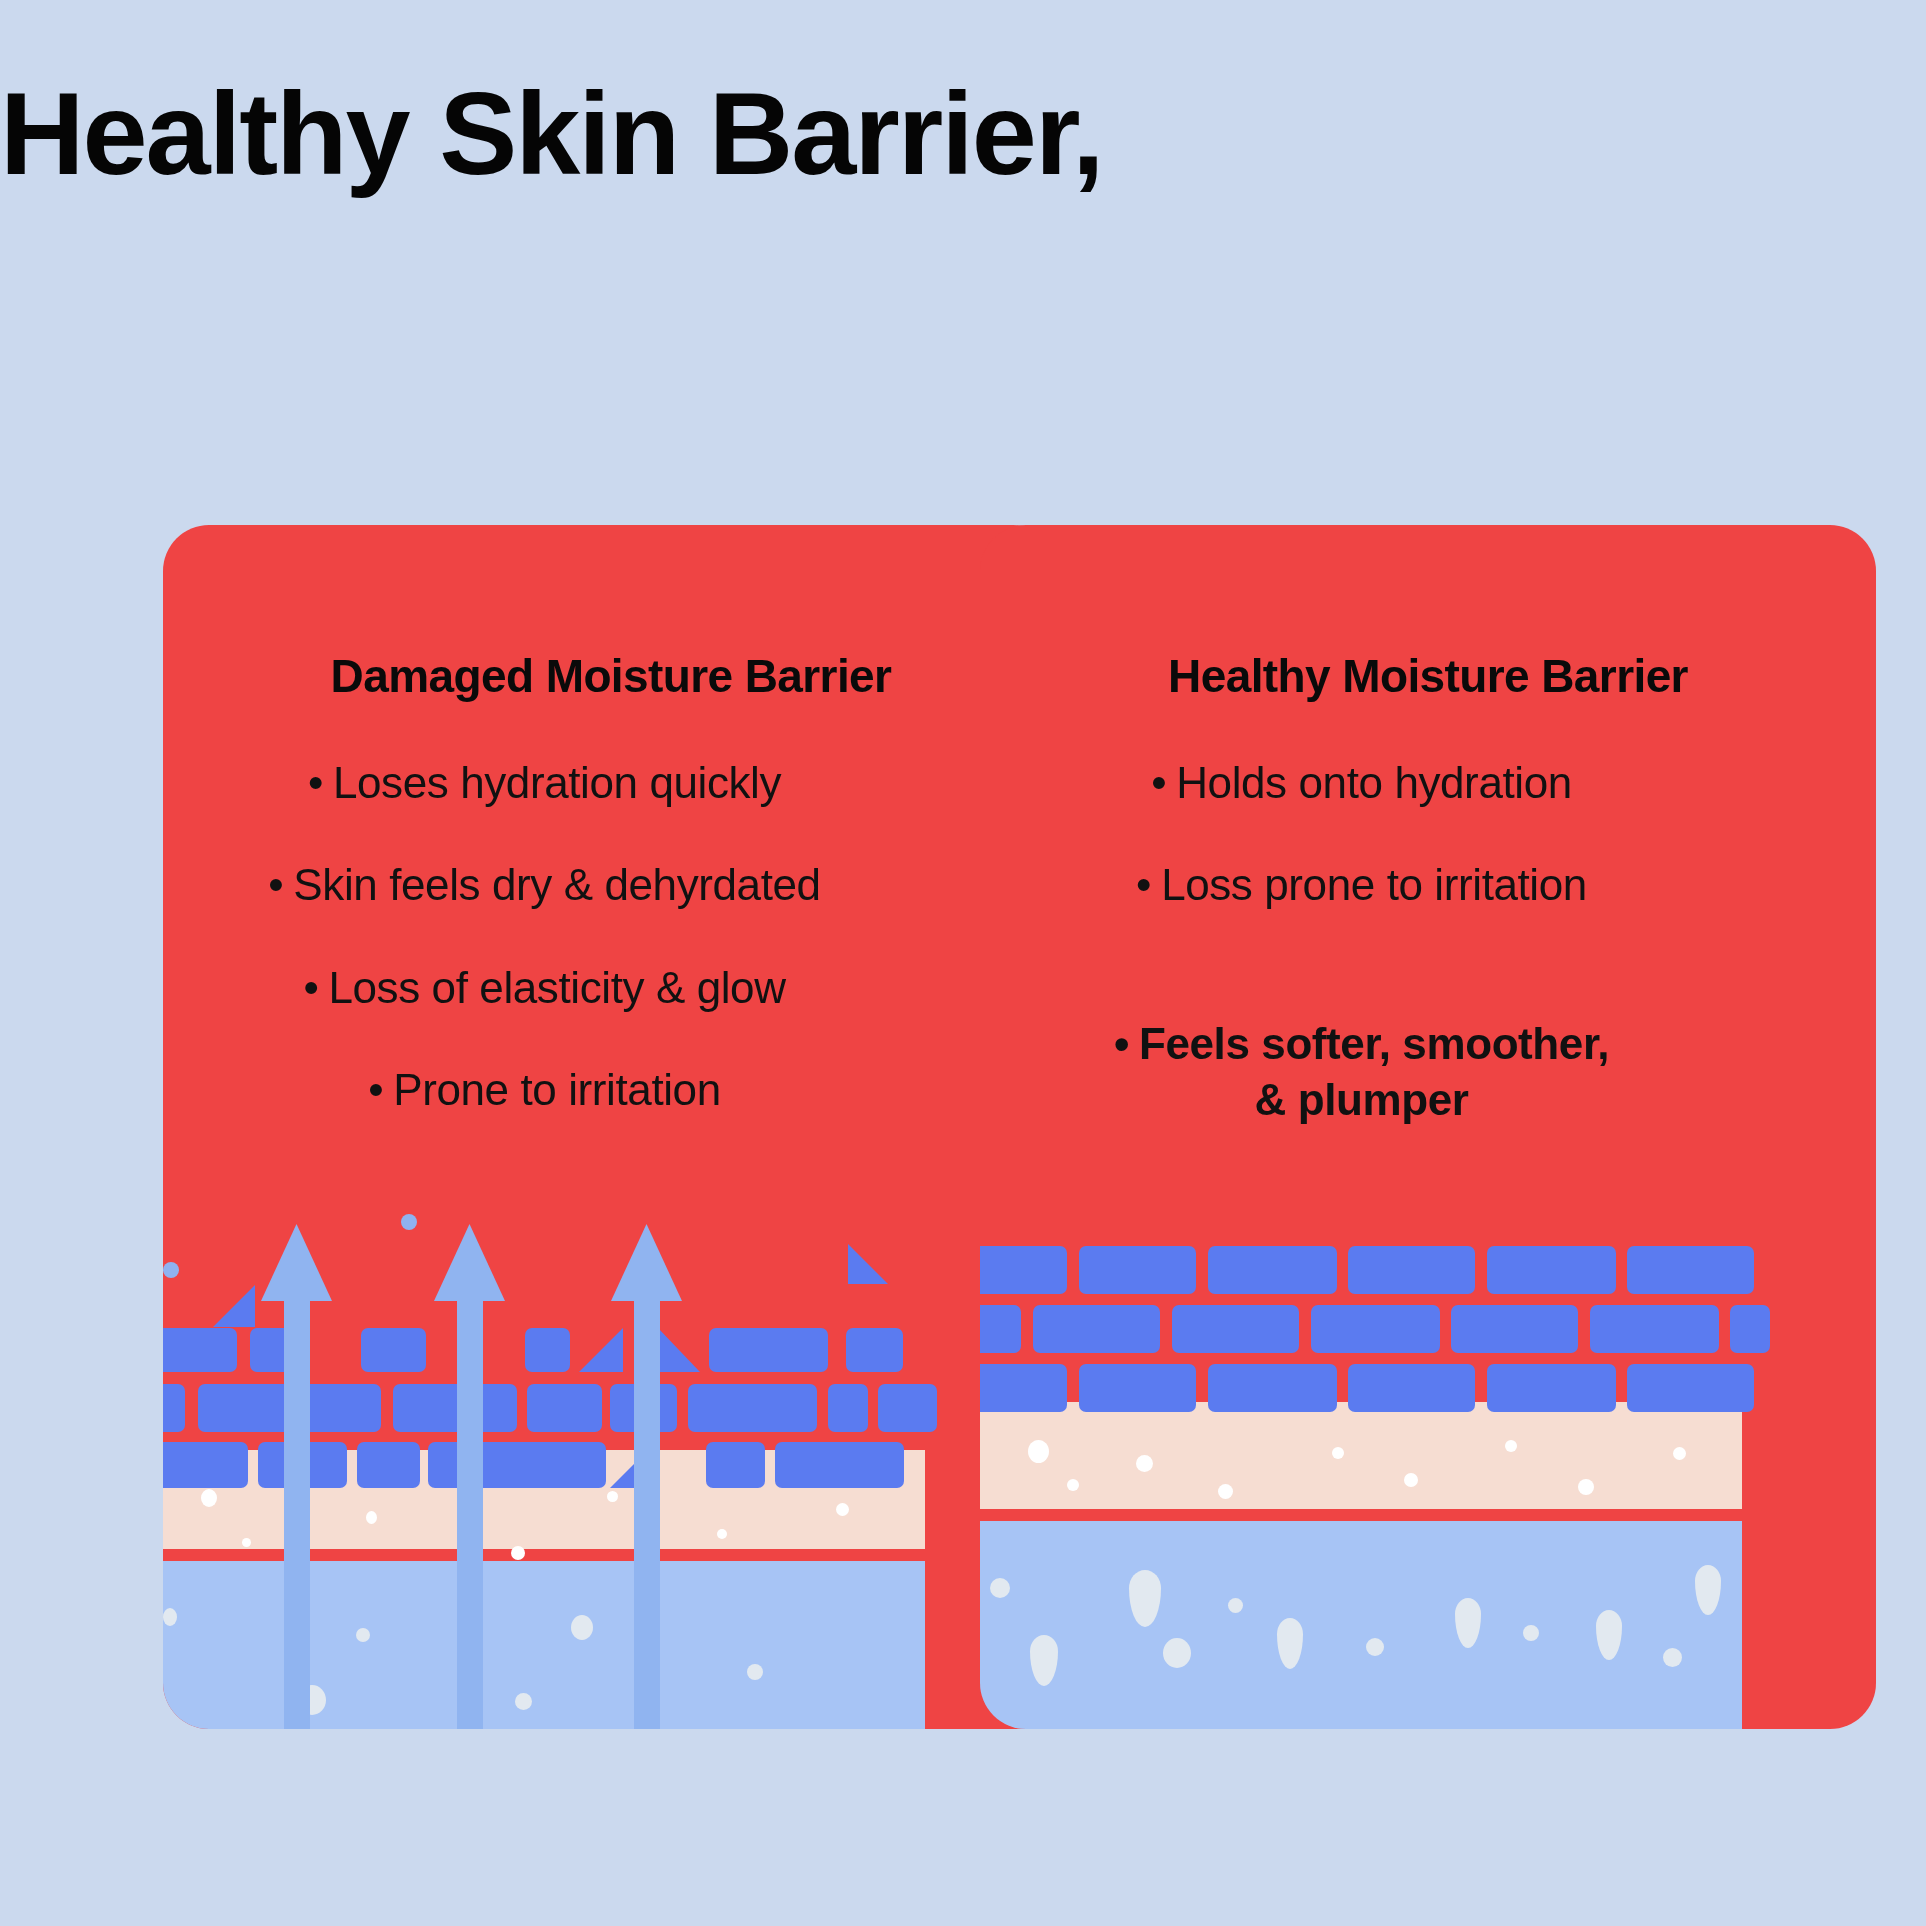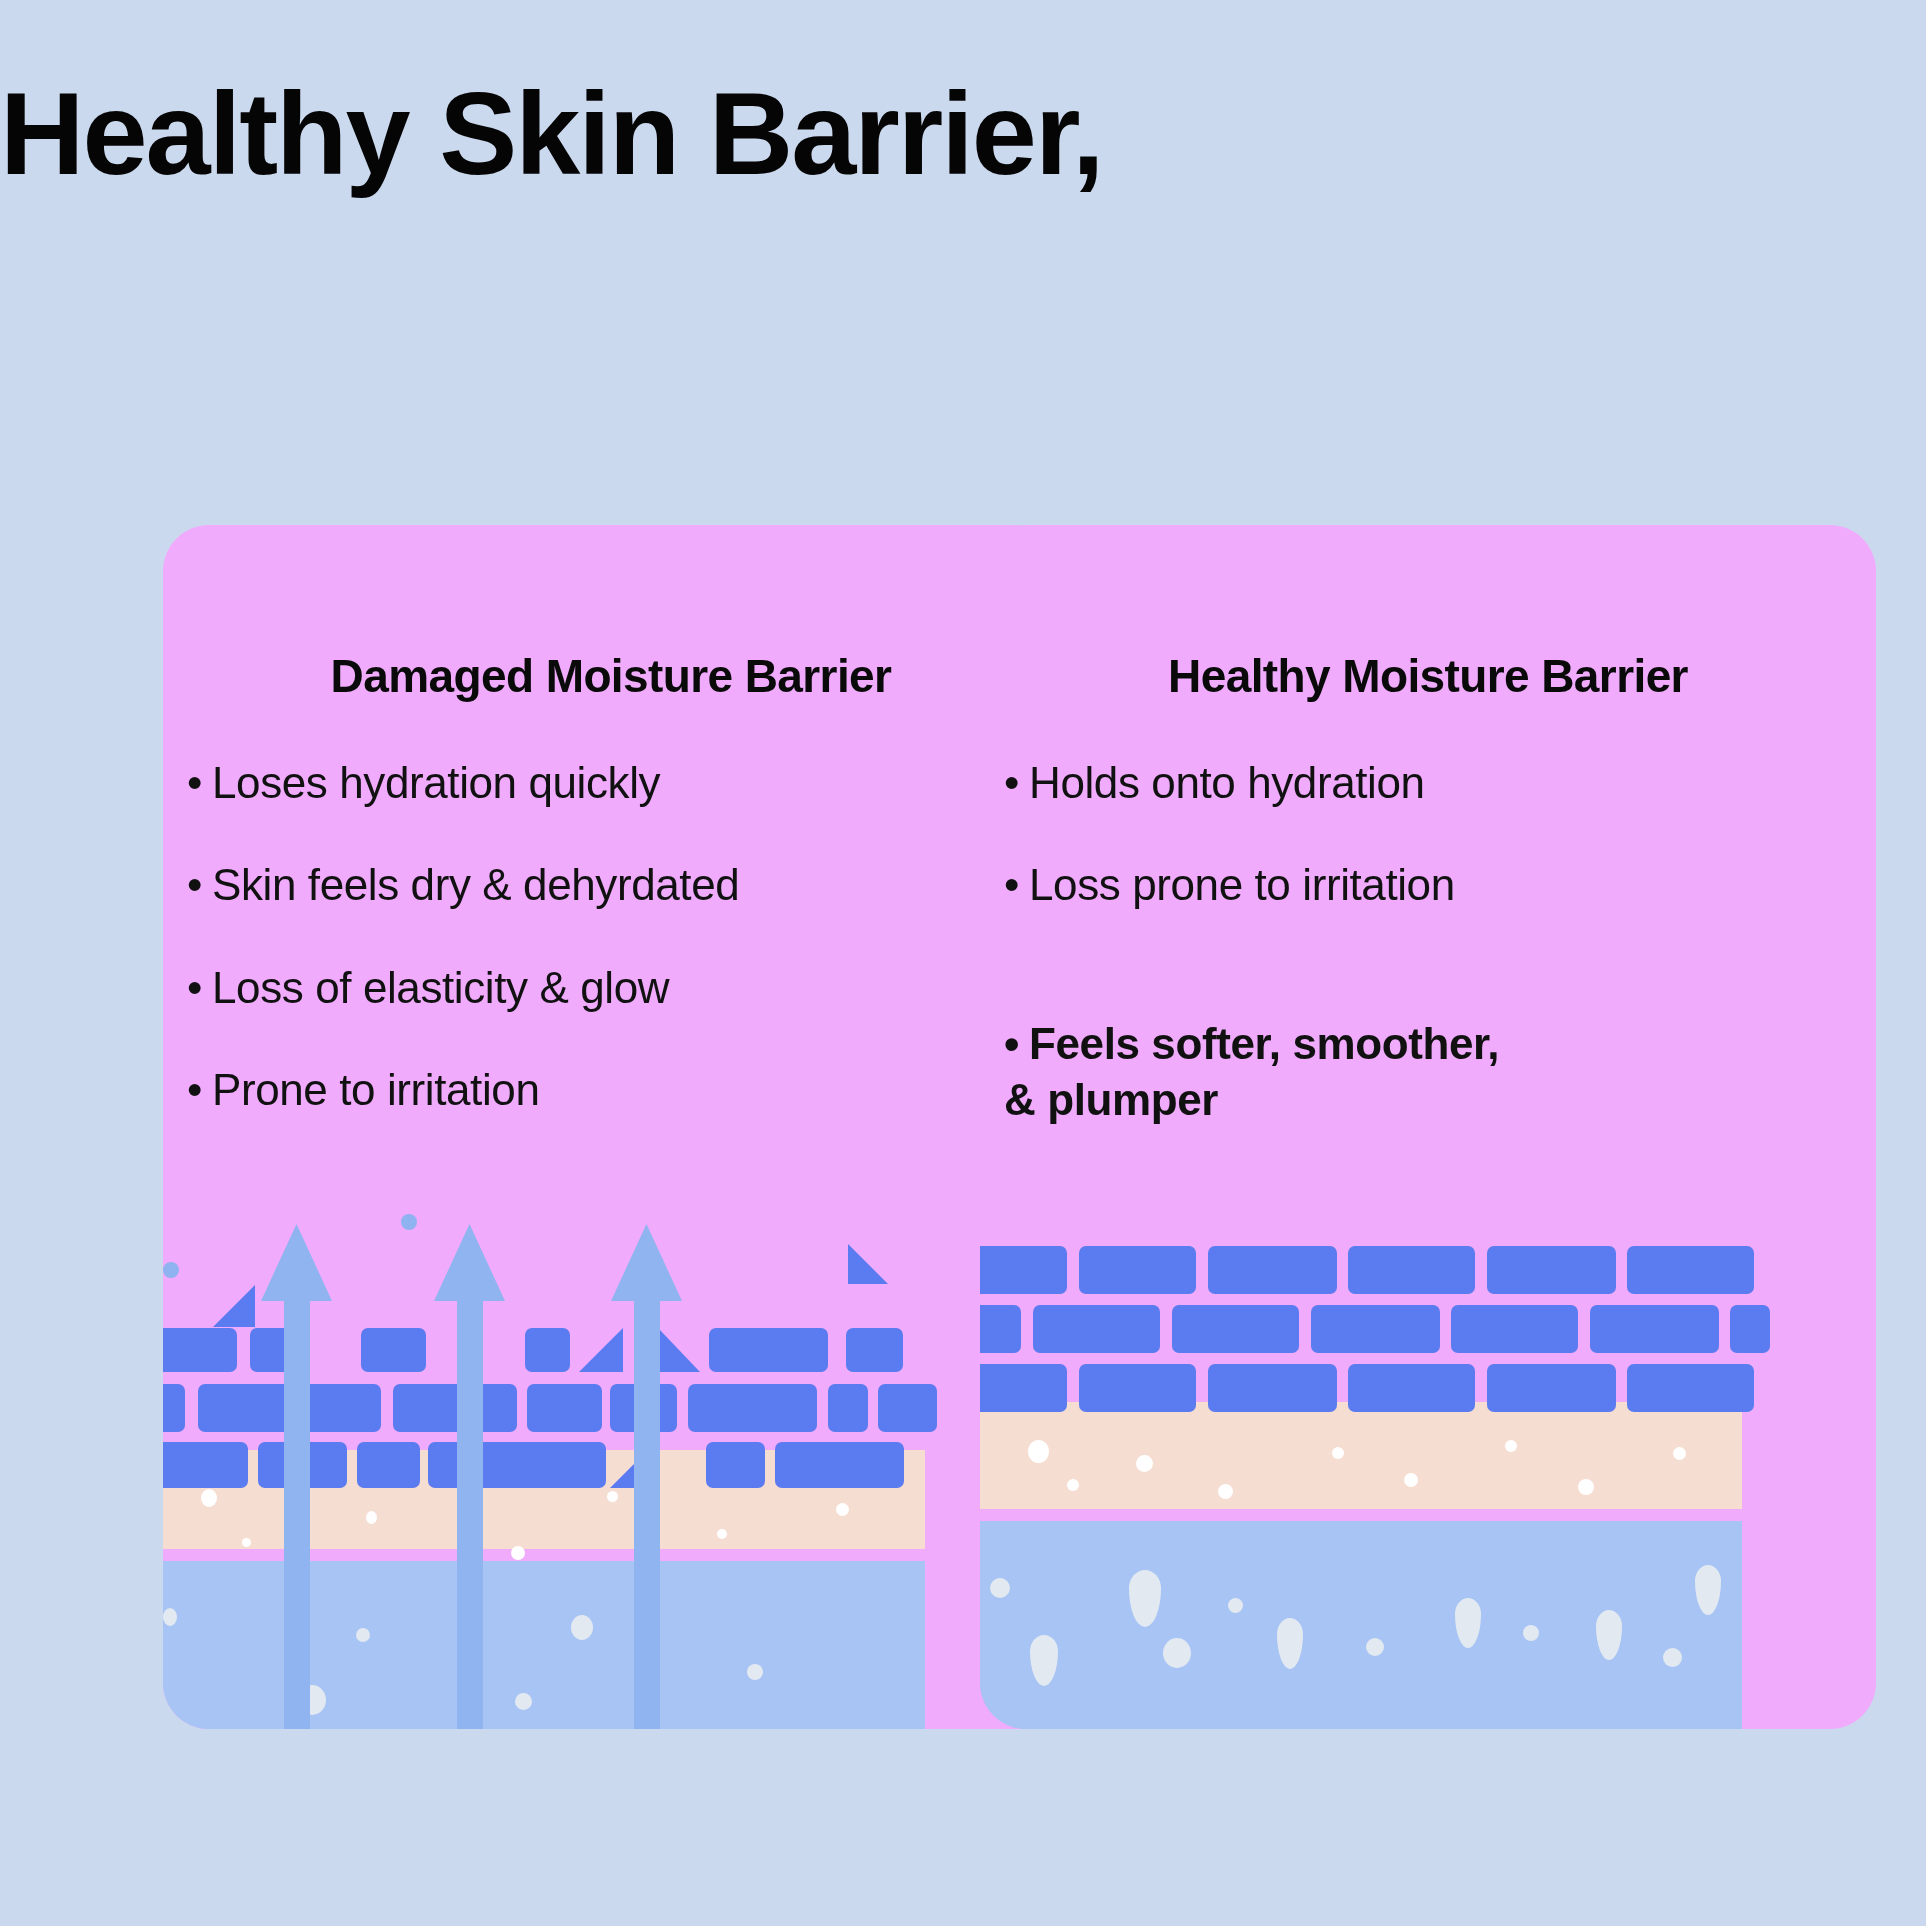--- a/index.html
+++ b/index.html
@@ -29,21 +29,21 @@
     color: #050505;
   }
   .title-line { display: block; }
 
   
   .card {
     position: absolute;
     top: 525px;
     width: 896px;
     height: 1204px;
-    background: #f0abfc;
+    background: #ef4444;
     border-radius: 46px;
     overflow: hidden;
   }
   #card-damaged { left: 163px; }
   #card-healthy { left: 980px; }
 
   .card-heading {
     position: absolute;
     left: 0;
     top: 124px;
@@ -58,20 +58,21 @@
   .bullet-list {
     position: absolute;
     left: 24px;
     top: 230px;
     width: 715px;
     margin: 0;
     padding: 0;
     list-style: none;
   }
   .bullet-item {
+    text-align: center;
     font-size: 44px;
     line-height: 1.28;
     color: #111111;
     margin: 0 0 46px 0;
     letter-spacing: -0.4px;
   }
   .bullet-dot {
     display: inline-block;
     margin-right: 10px;
   }

